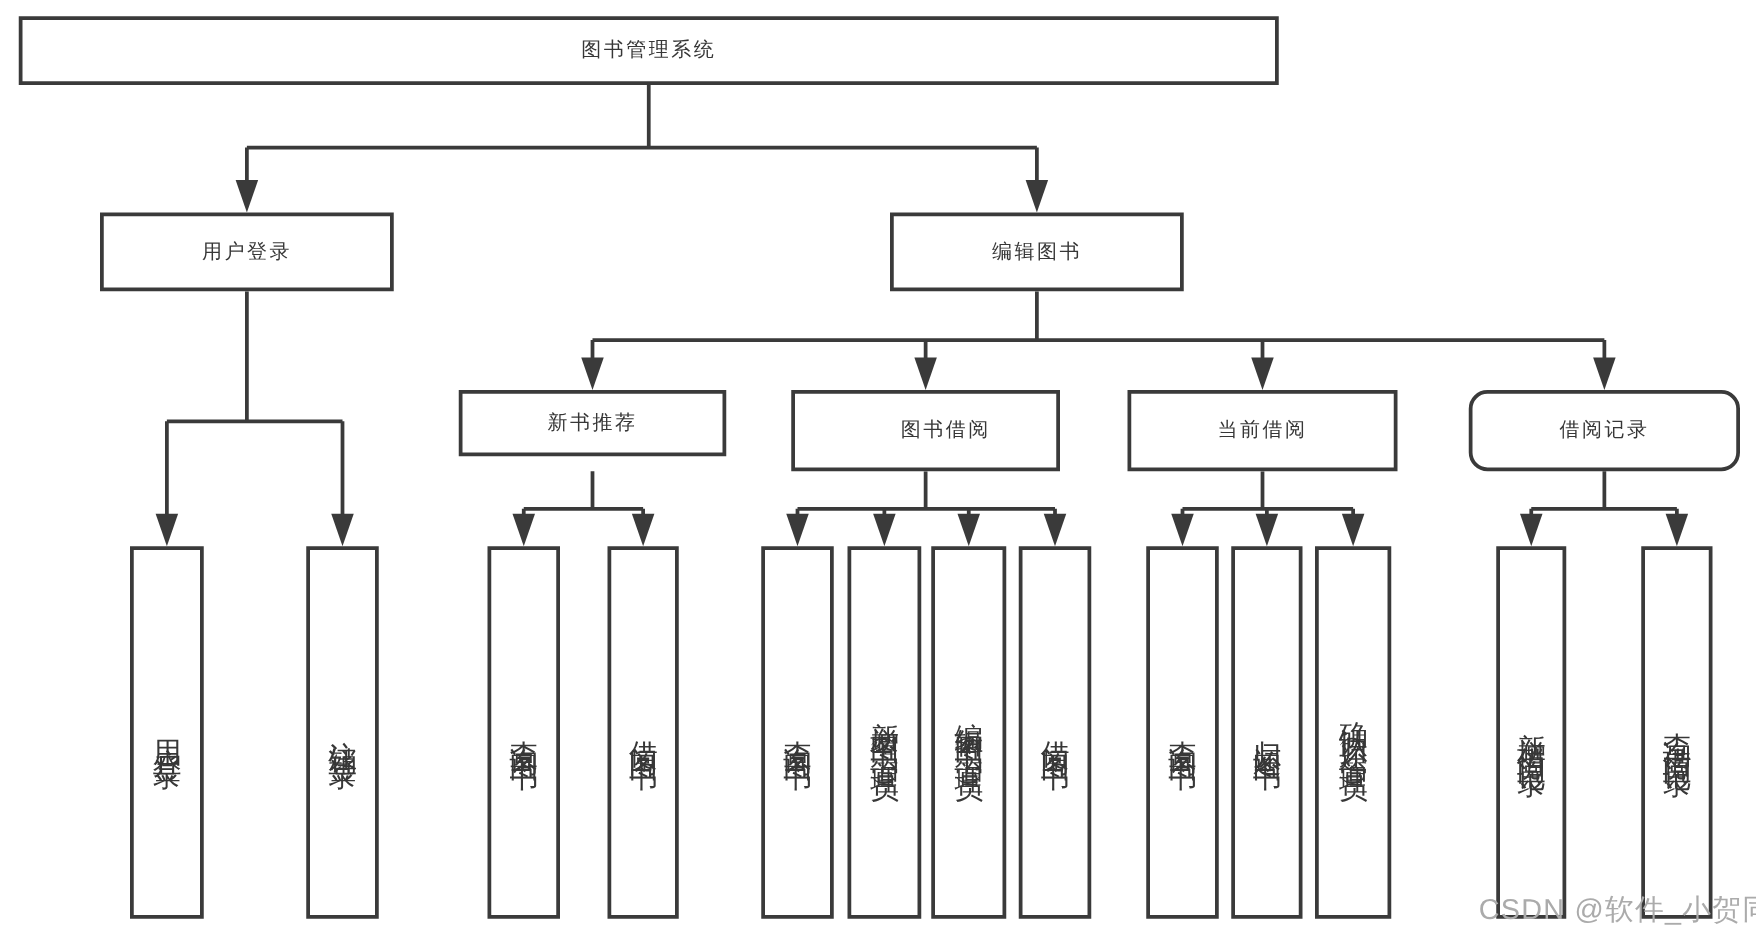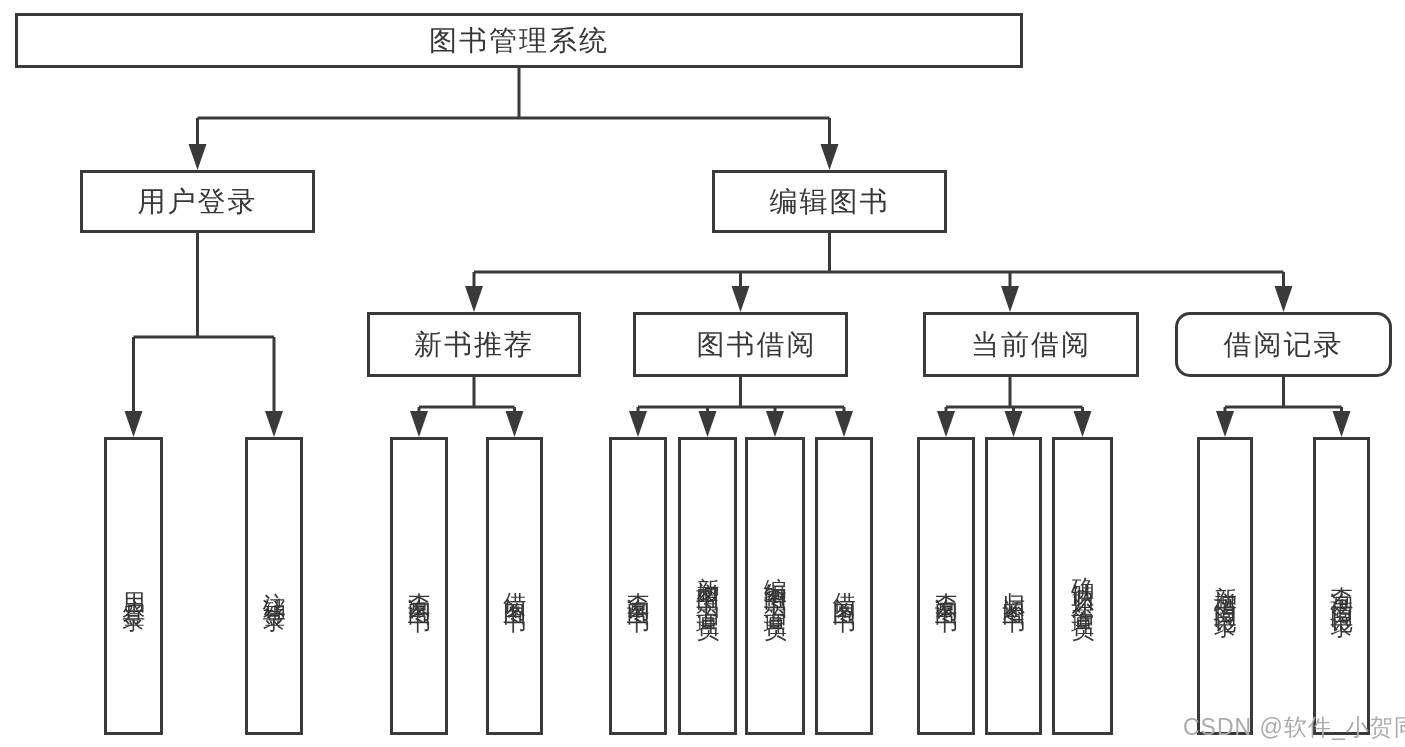--- a/index.html
+++ b/index.html
@@ -6,31 +6,31 @@
   #canvas{
     position:relative;width:1405px;height:747px;background:#ffffff;overflow:hidden;
     font-family:"Liberation Sans","DejaVu Sans",sans-serif;
   }
   #connectors{position:absolute;left:0;top:0;z-index:1;}
   .node{
     position:absolute;box-sizing:border-box;background:#ffffff;
     border:3px solid #3a3a3a;color:#373737;z-index:2;
     display:flex;align-items:center;justify-content:center;
   }
-  .hnode{font-size:28px;letter-spacing:2px;white-space:nowrap;text-align:center;}
+  .hnode{font-size:16px;letter-spacing:2px;white-space:nowrap;text-align:center;}
   .leaf{
     top:437px;height:298px;font-size:23px;letter-spacing:6px;
     writing-mode:vertical-rl;text-orientation:mixed;line-height:1.1;
   }
   #box-root{left:15px;top:13px;width:1008px;height:55px;}
   #box-user-login{left:80px;top:170px;width:235px;height:63px;}
   #box-book-mgmt{left:712px;top:170px;width:235px;height:63px;}
-  #box-l3-newbook{left:367px;top:312px;width:214px;height:65px;}
+  #box-l3-newbook{left:367px;top:312px;width:214px;height:53px;}
   #box-l3-borrow{left:633px;top:312px;width:215px;height:65px;padding-left:32px;}
-  #box-l3-current{left:923px;top:312px;width:216px;height:65px;}
+  #box-l3-current{left:902px;top:312px;width:216px;height:65px;}
   #box-l3-records{left:1175px;top:312px;width:217px;height:65px;border-radius:15px;}
   #leaf-1{left:104px;width:59px;}
   #leaf-2{left:245px;width:58px;}
   #leaf-3{left:390px;width:58px;}
   #leaf-4{left:486px;width:57px;}
   #leaf-5{left:609px;width:58px;}
   #leaf-6{left:678px;width:59px;}
   #leaf-7{left:745px;width:60px;}
   #leaf-8{left:815px;width:58px;}
   #leaf-9{left:917px;width:58px;}

